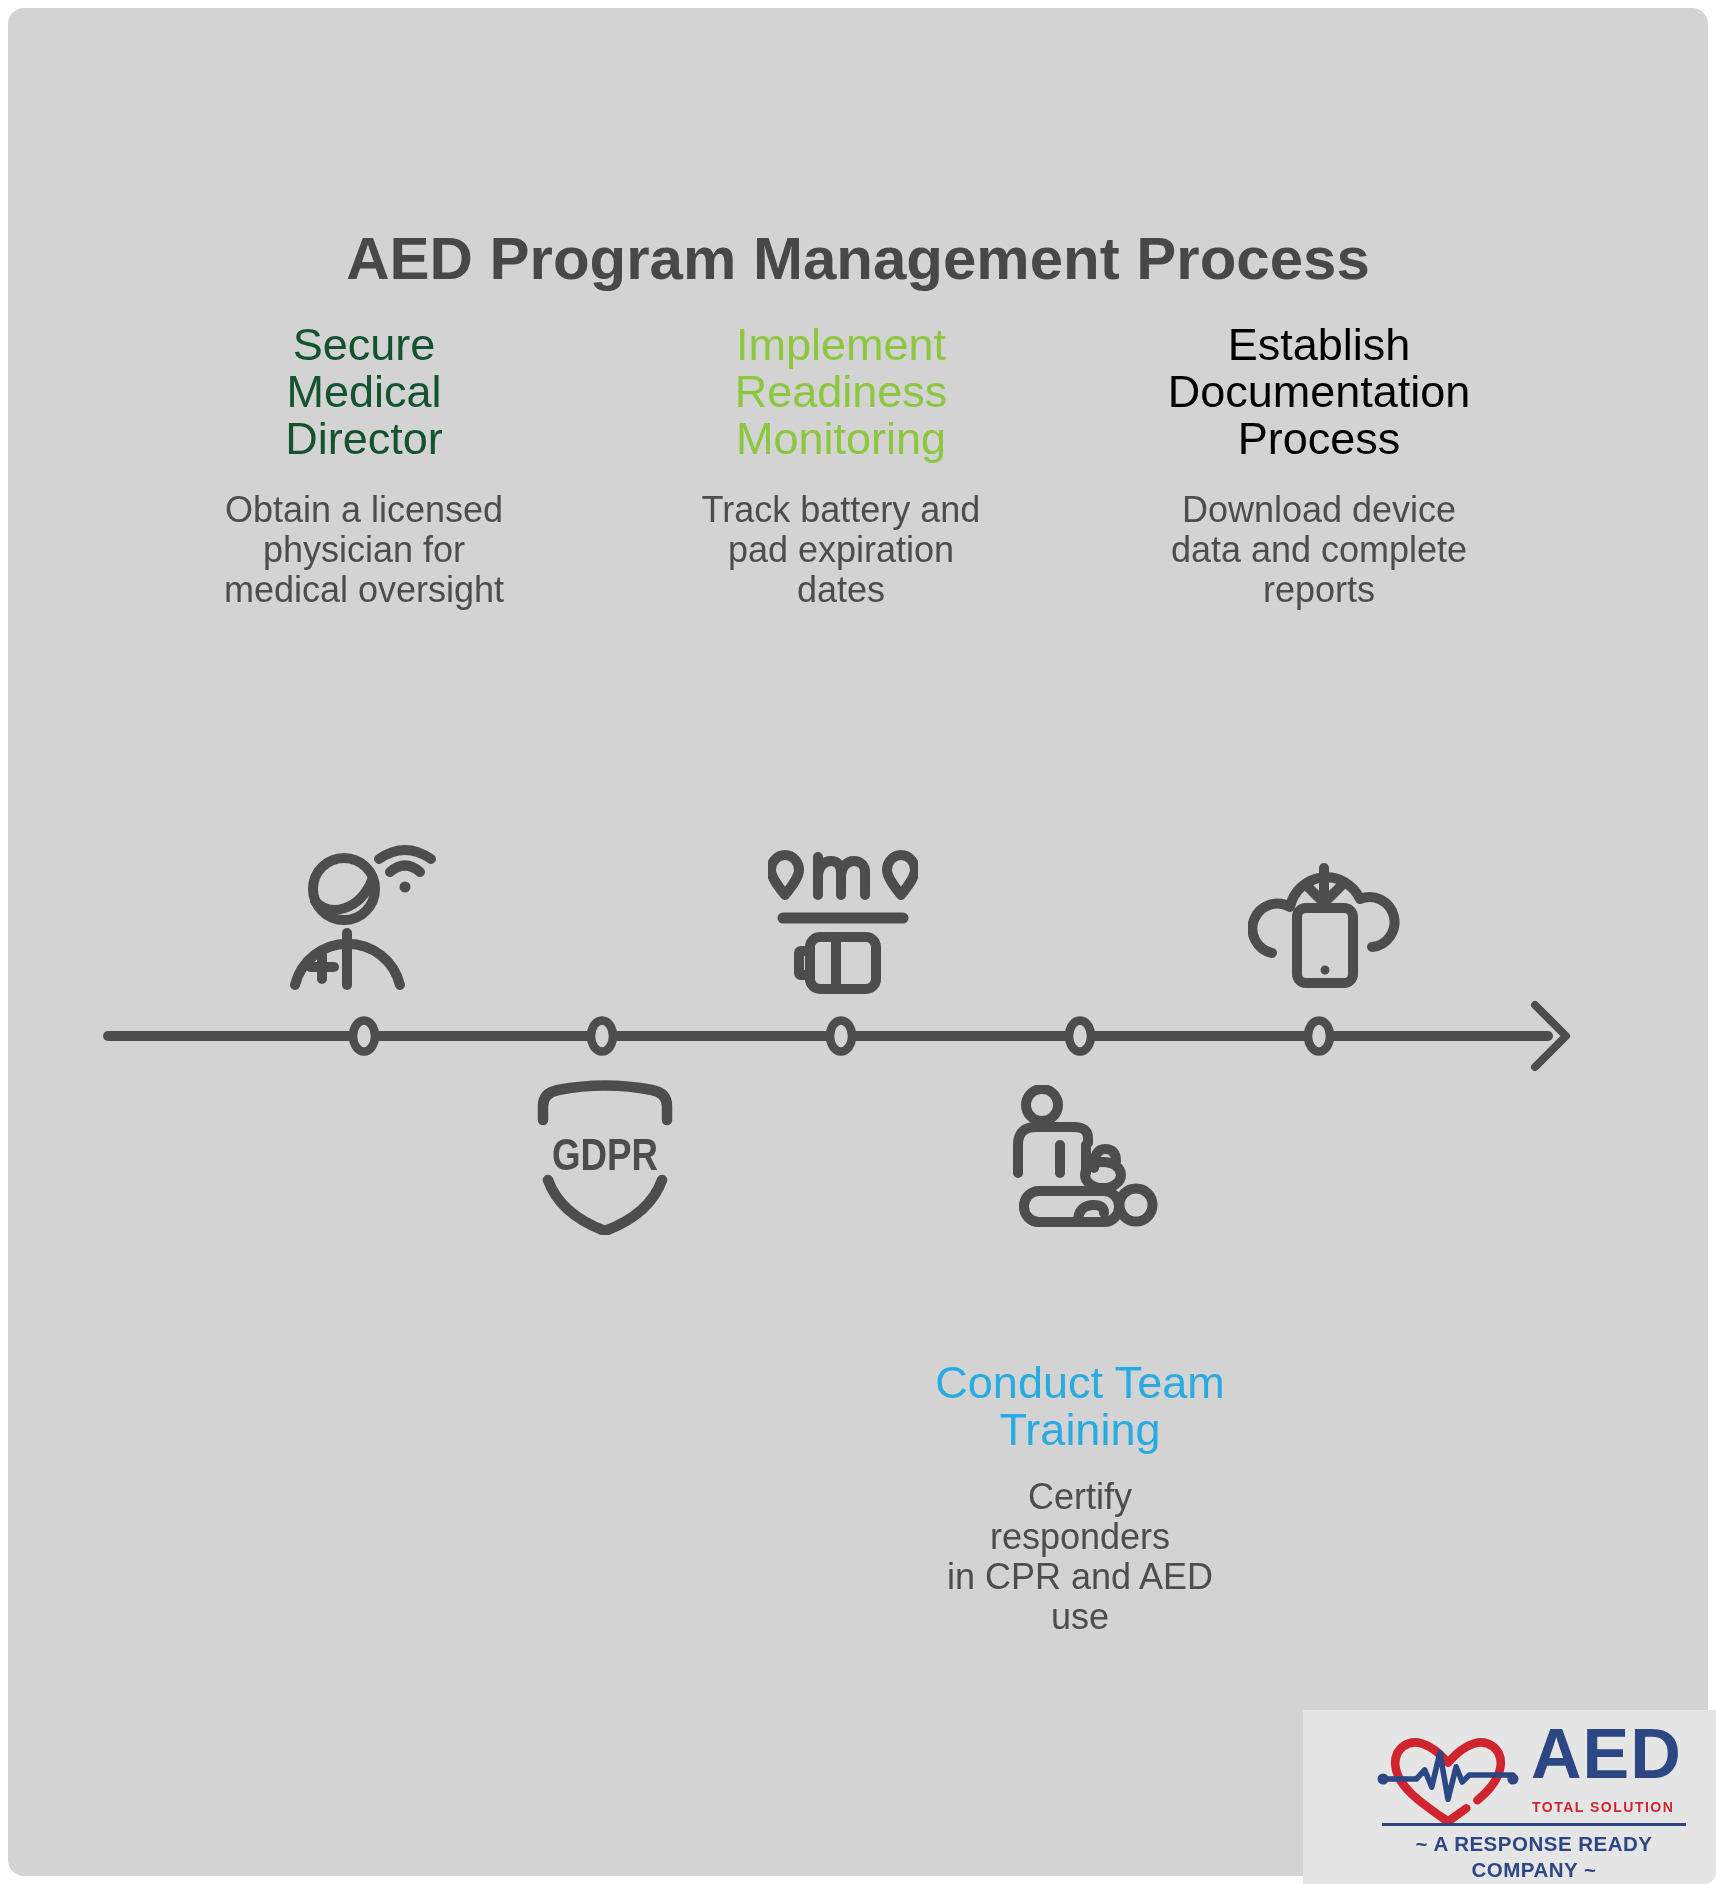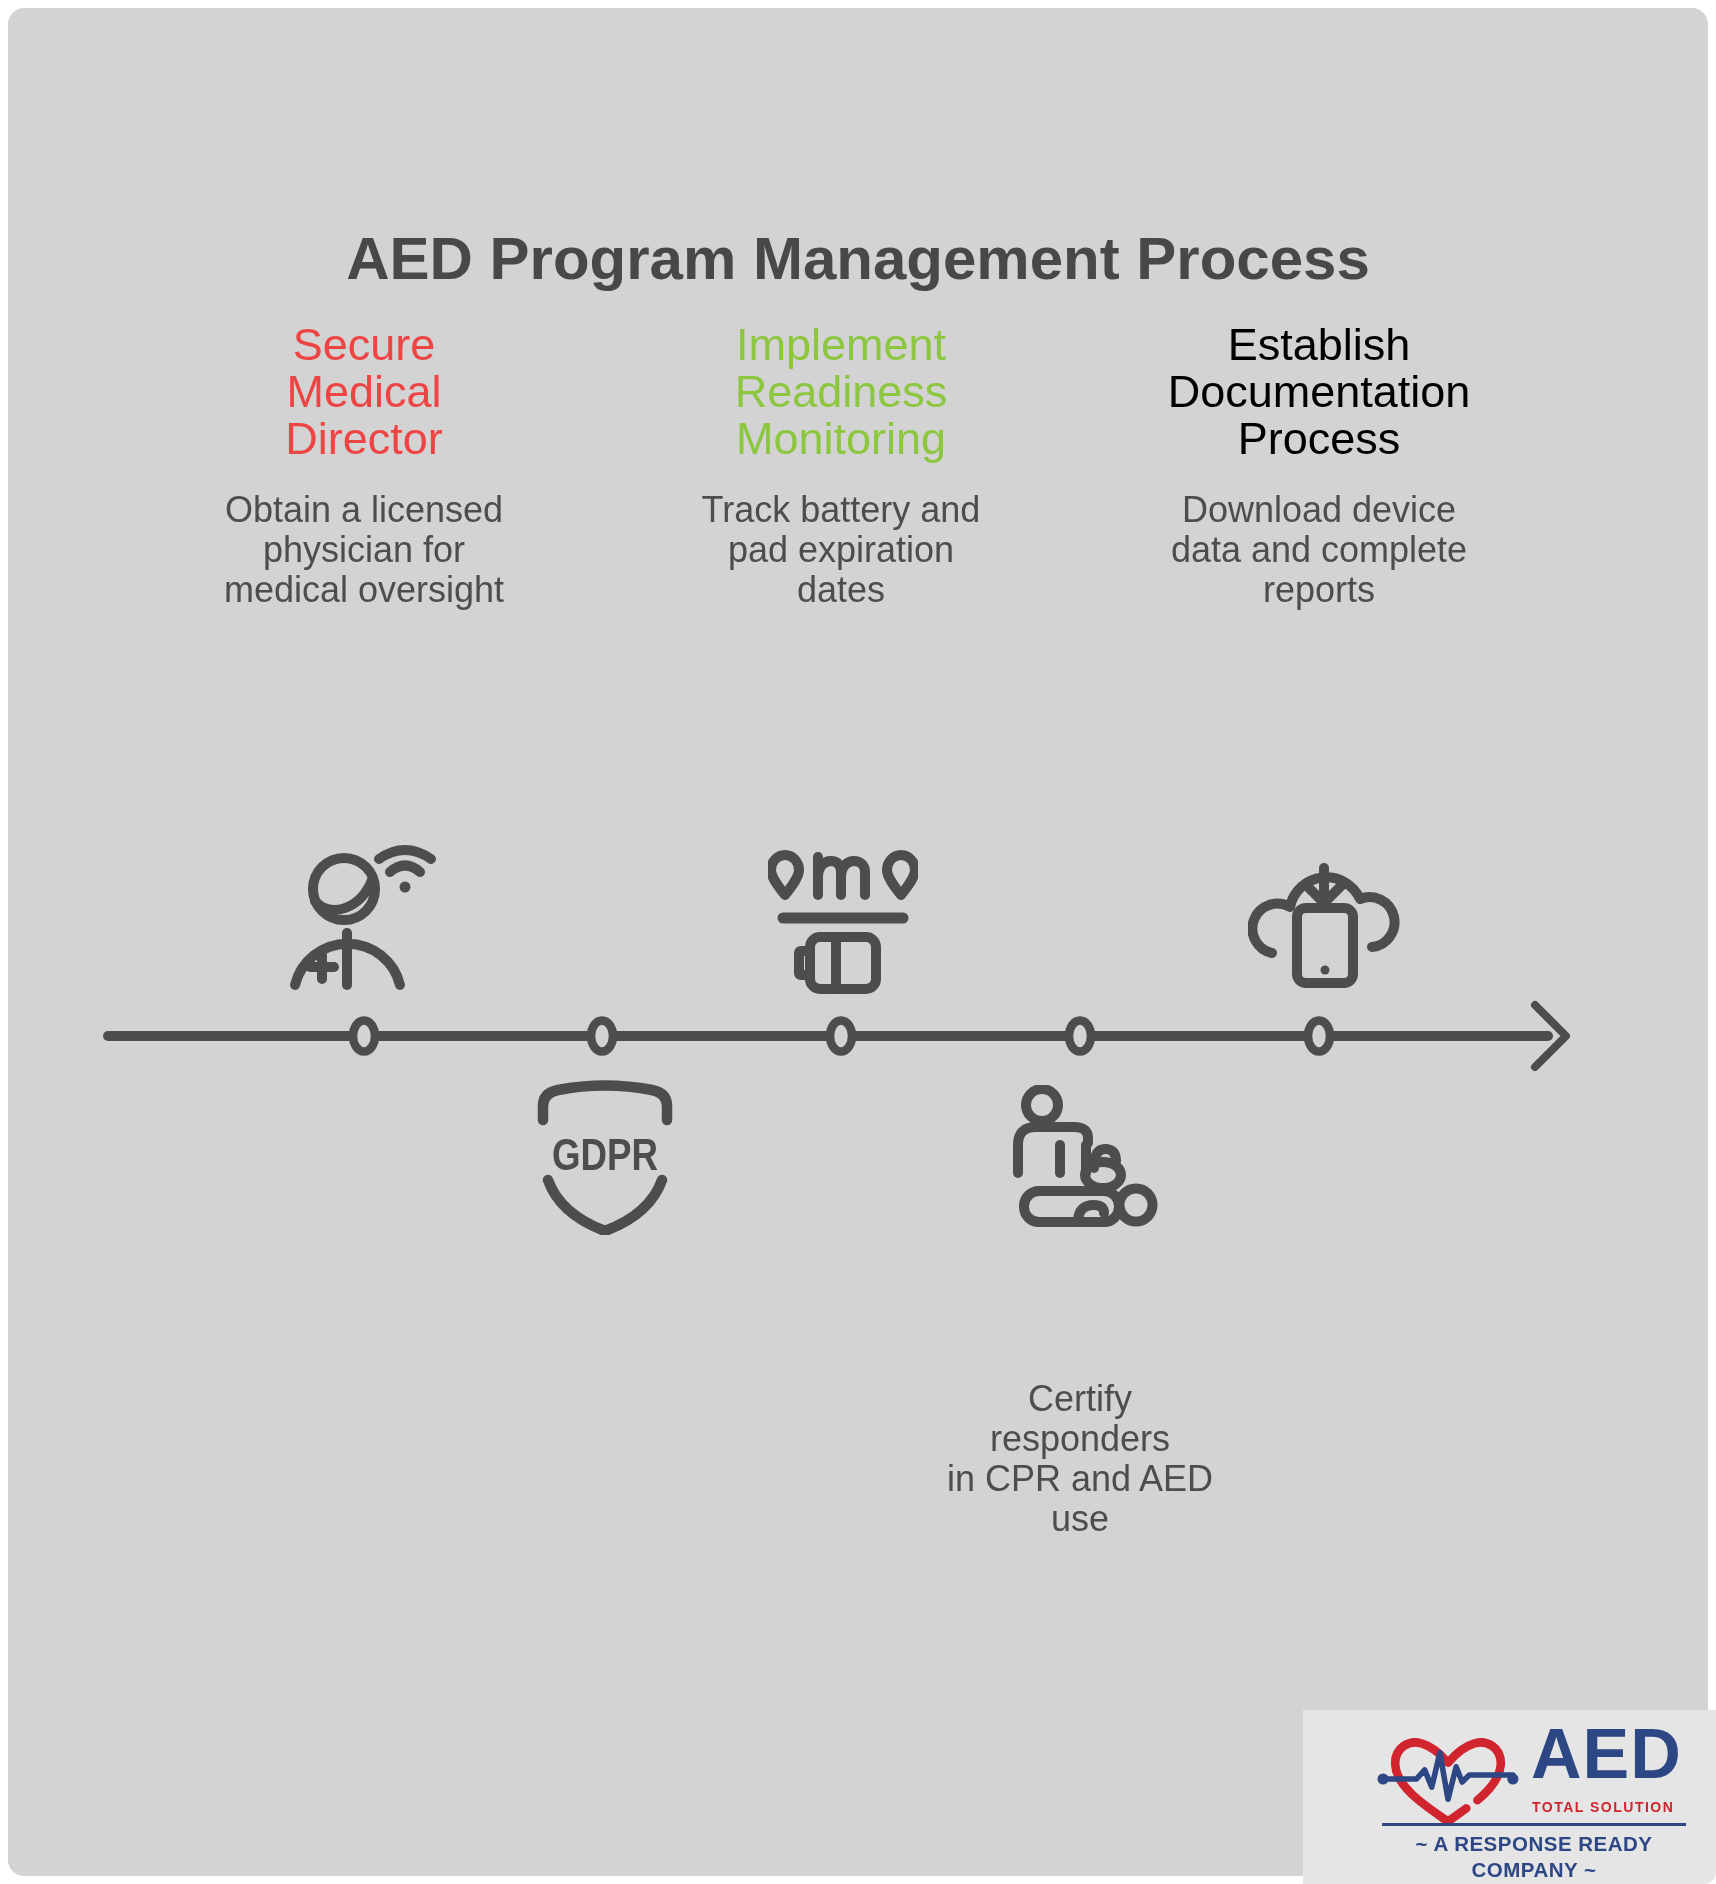--- a/index.html
+++ b/index.html
@@ -29,21 +29,21 @@
 </style>
 </head>
 <body>
 
 <div class="bg"></div>
 
 <h1 class="title">AED Program Management Process</h1>
 
 <div class="lbl top" style="left:194px;top:325px;">
   <div class="twrap">
-      <div class="t" style="max-width: 310px; color: #ef4444; text-align: center;">Secure Medical
+      <div class="t" style="max-width: 310px; color: #14532d; text-align: center;">Secure Medical
 Director</div>
     </div>
   <div class="d" style="max-width:295px;">Obtain a licensed
 physician for
 medical oversight</div>
 </div>
 <div class="lbl top" style="left:671px;top:325px;">
   <div class="twrap">
       <div class="t" style="max-width: 225px; color: rgb(141, 198, 63);">Implement
 Readiness
@@ -60,20 +60,22 @@
 Process</div>
     </div>
   <div class="d" style="max-width:300px;">Download device
 data and complete
 reports</div>
 </div>
 
 <div class="lbl bottom" style="left:432px;top:1355px;">
 </div>
 <div class="lbl bottom" style="left:910px;top:1355px;">
+  <div class="t" style="max-width: 310px; color: rgb(41, 171, 226);">Conduct Team
+Training</div>
   <div class="d" style="max-width:290px;">Certify responders
 in CPR and AED
 use</div>
 </div>
 
 <svg class="icn" style="left:285px;top:838px;" width="155" height="155" viewBox="0 0 155 155" fill="none" stroke="#4d4d4d" stroke-width="10" stroke-linecap="round" stroke-linejoin="round">
   <circle cx="59" cy="51" r="31"></circle>
   <path d="M30,63 C45,80 75,72 87,42"></path>
   <path d="M105,34 Q120,21 135,34"></path>
   <path d="M94,21 Q120,3 146,21"></path>

